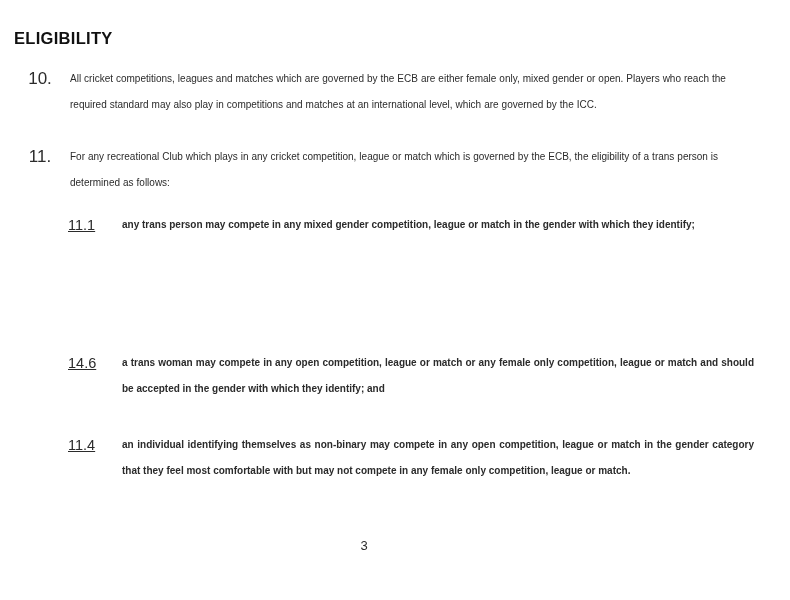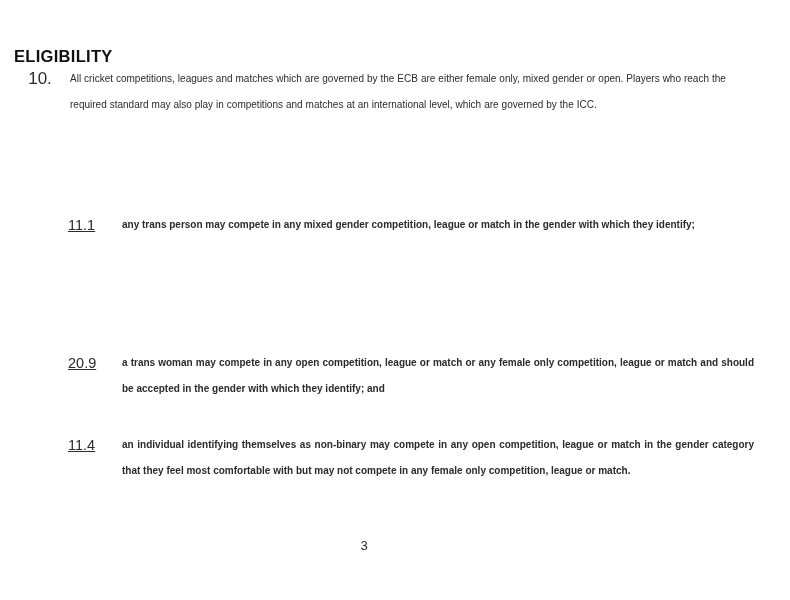--- a/index.html
+++ b/index.html
@@ -20,21 +20,21 @@
   .page {
     position: relative;
     width: 790px;
     height: 600px;
     box-sizing: border-box;
   }
 
   .doc-heading {
     position: absolute;
     left: 14px;
-    top: 46px;
+    top: 28px;
     font-size: 16.5px;
     font-weight: bold;
     letter-spacing: 0.3px;
     color: #111111;
     line-height: 20px;
   }
 
   
   .clause {
     position: absolute;
@@ -107,29 +107,33 @@
 
 <div class="page">
 
   <div class="doc-heading">ELIGIBILITY</div>
 
   <div class="clause" id="clause-0" style="top:66px;">
     <span class="num">10.</span>
     <div class="body">All cricket competitions, leagues and matches which are governed by the ECB are either female only, mixed gender or open. Players who reach the required standard may also play in competitions and matches at an international level, which are governed by the ICC.</div>
   </div>
 
+  <div class="clause" id="clause-1" style="top:144px;">
+    <span class="num">11.</span>
+    <div class="body">For any recreational Club which plays in any cricket competition, league or match which is governed by the ECB, the eligibility of a trans person is determined as follows:</div>
+  </div>
 
   <div class="subclause" id="sub-0" style="top:212px;">
     <span class="num">11.1</span>
     <div class="body">any trans person may compete in any mixed gender competition, league or match in the gender with which they identify;</div>
   </div>
 
 
   <div class="subclause justified" id="sub-2" style="top:350px;">
-    <span class="num">20.9</span>
+    <span class="num">14.6</span>
     <div class="body">a trans woman may compete in any open competition, league or match or any female only competition, league or match and should be accepted in the gender with which they identify; and</div>
   </div>
 
   <div class="subclause justified" id="sub-3" style="top:432px;">
     <span class="num">11.4</span>
     <div class="body">an individual identifying themselves as non-binary may compete in any open competition, league or match in the gender category that they feel most comfortable with but may not compete in any female only competition, league or match.</div>
   </div>
 
   <div class="page-number">3</div>
 

